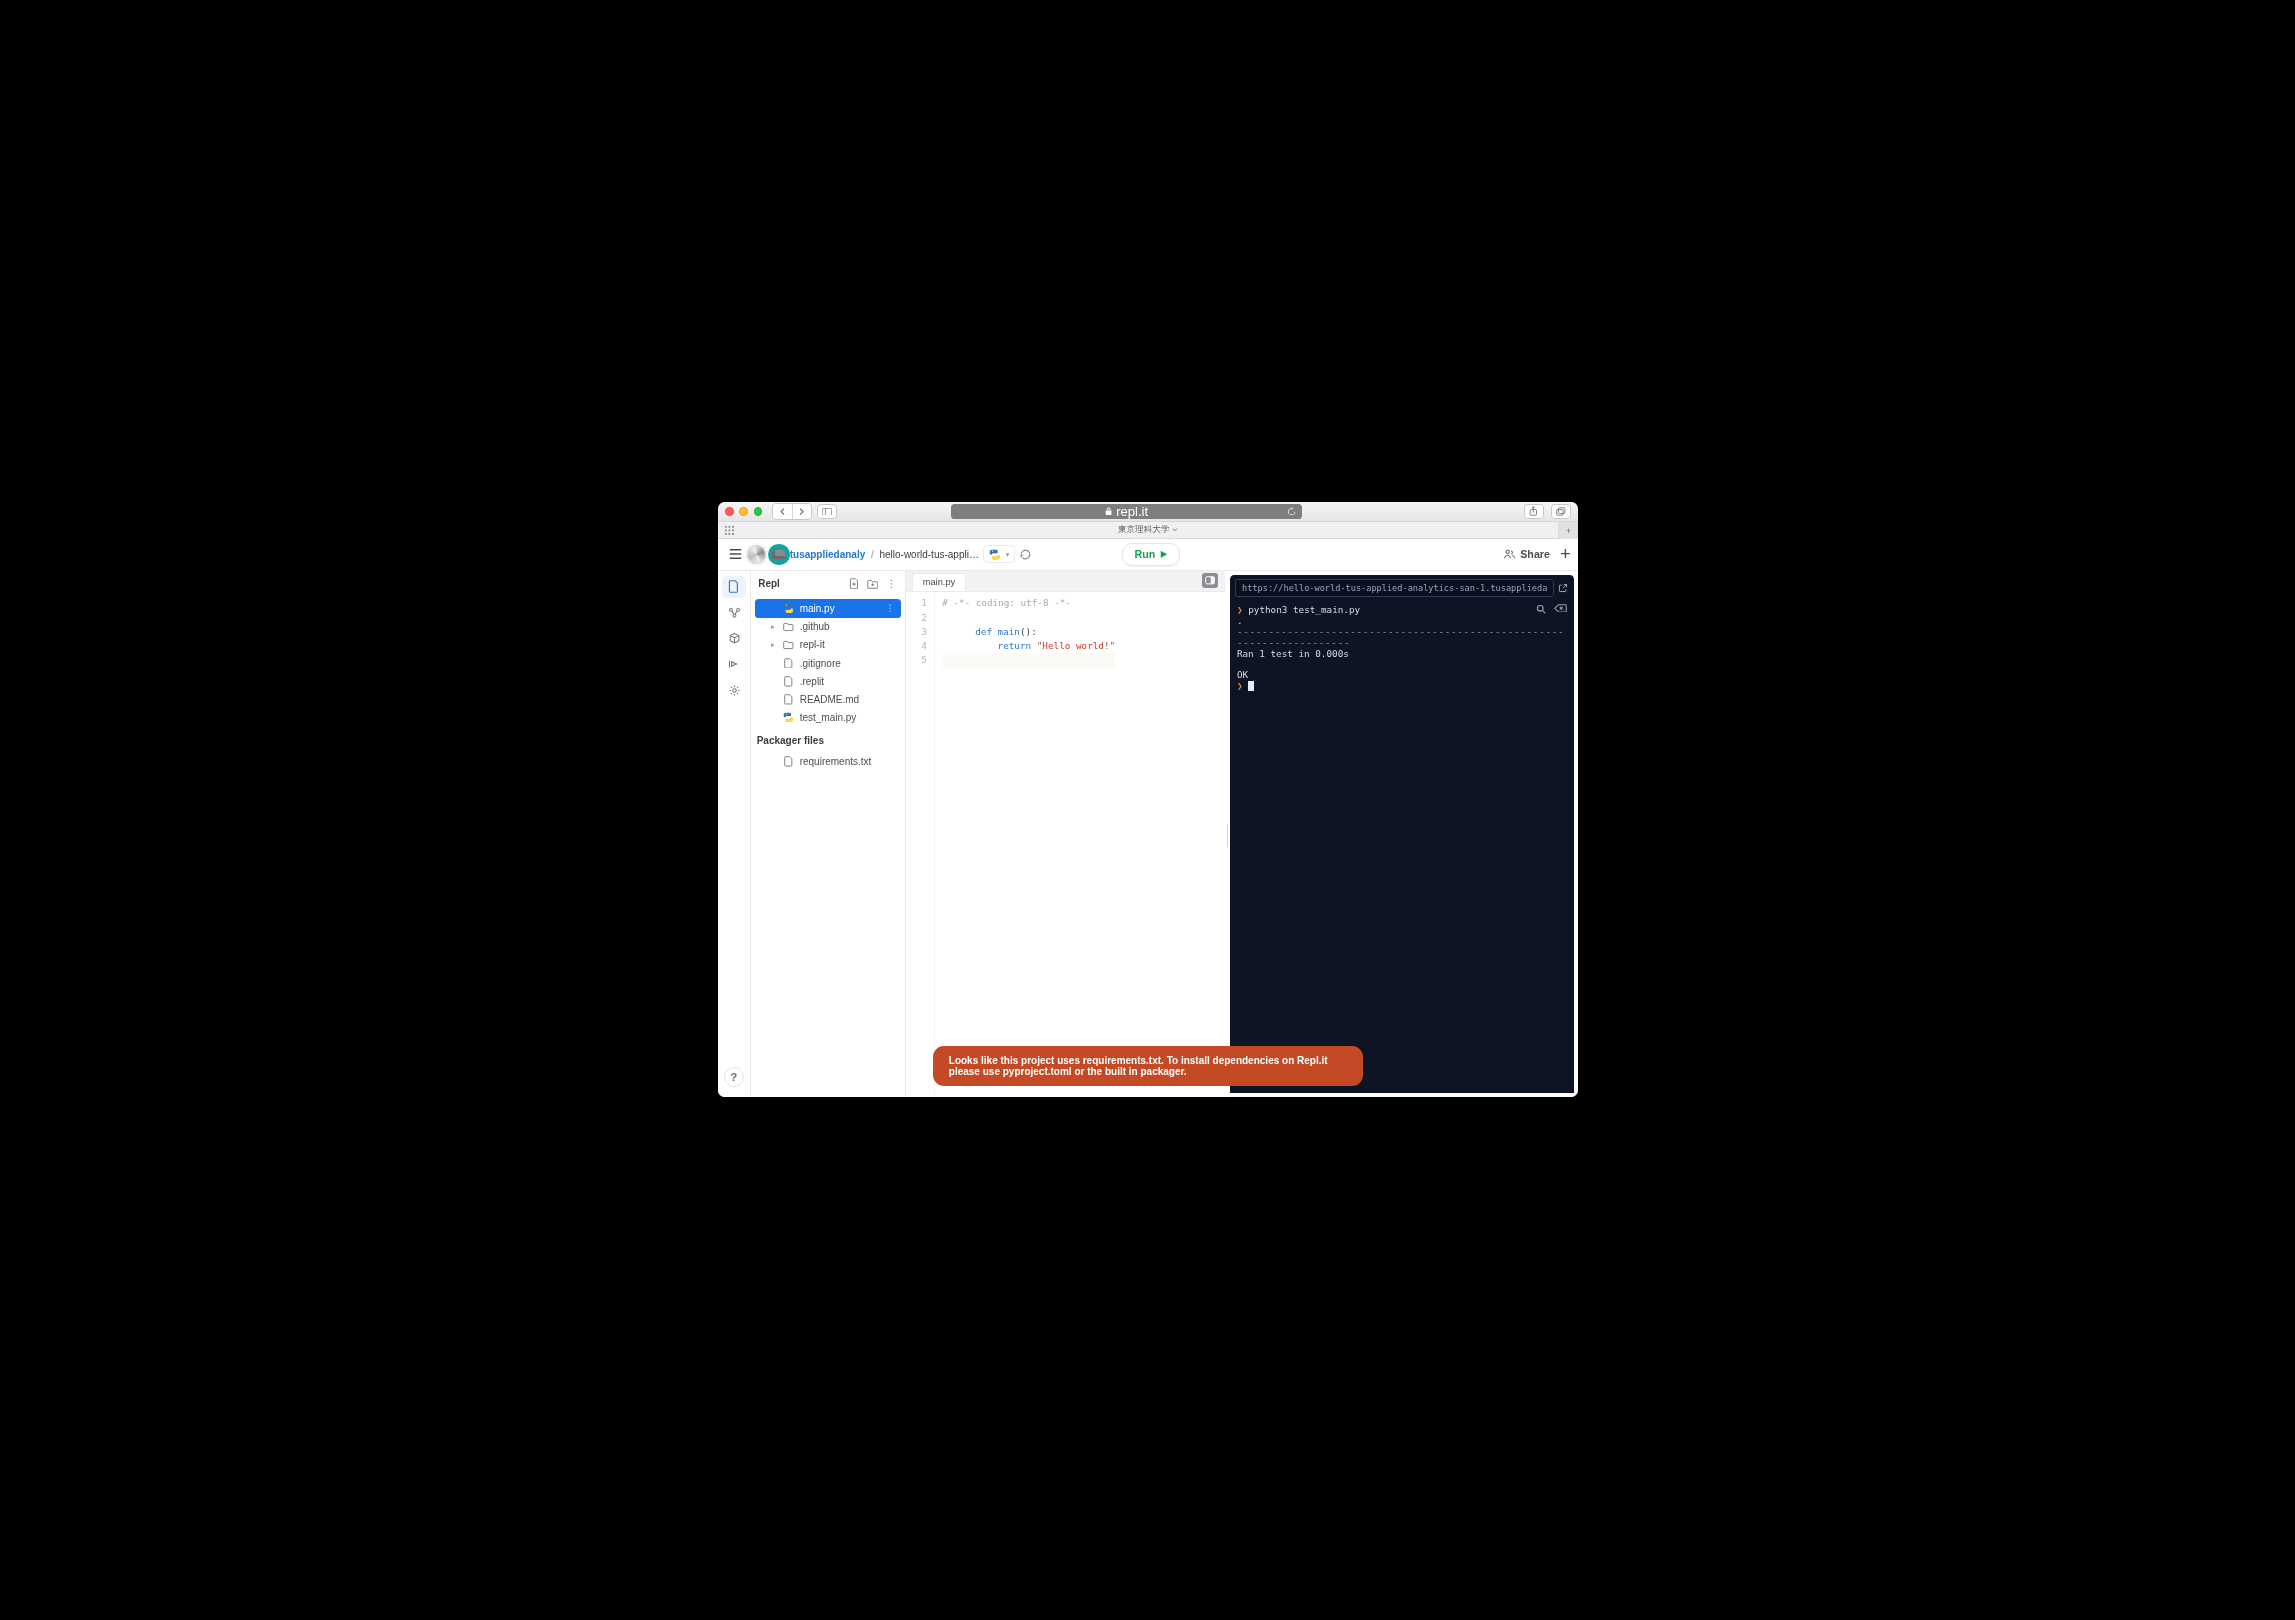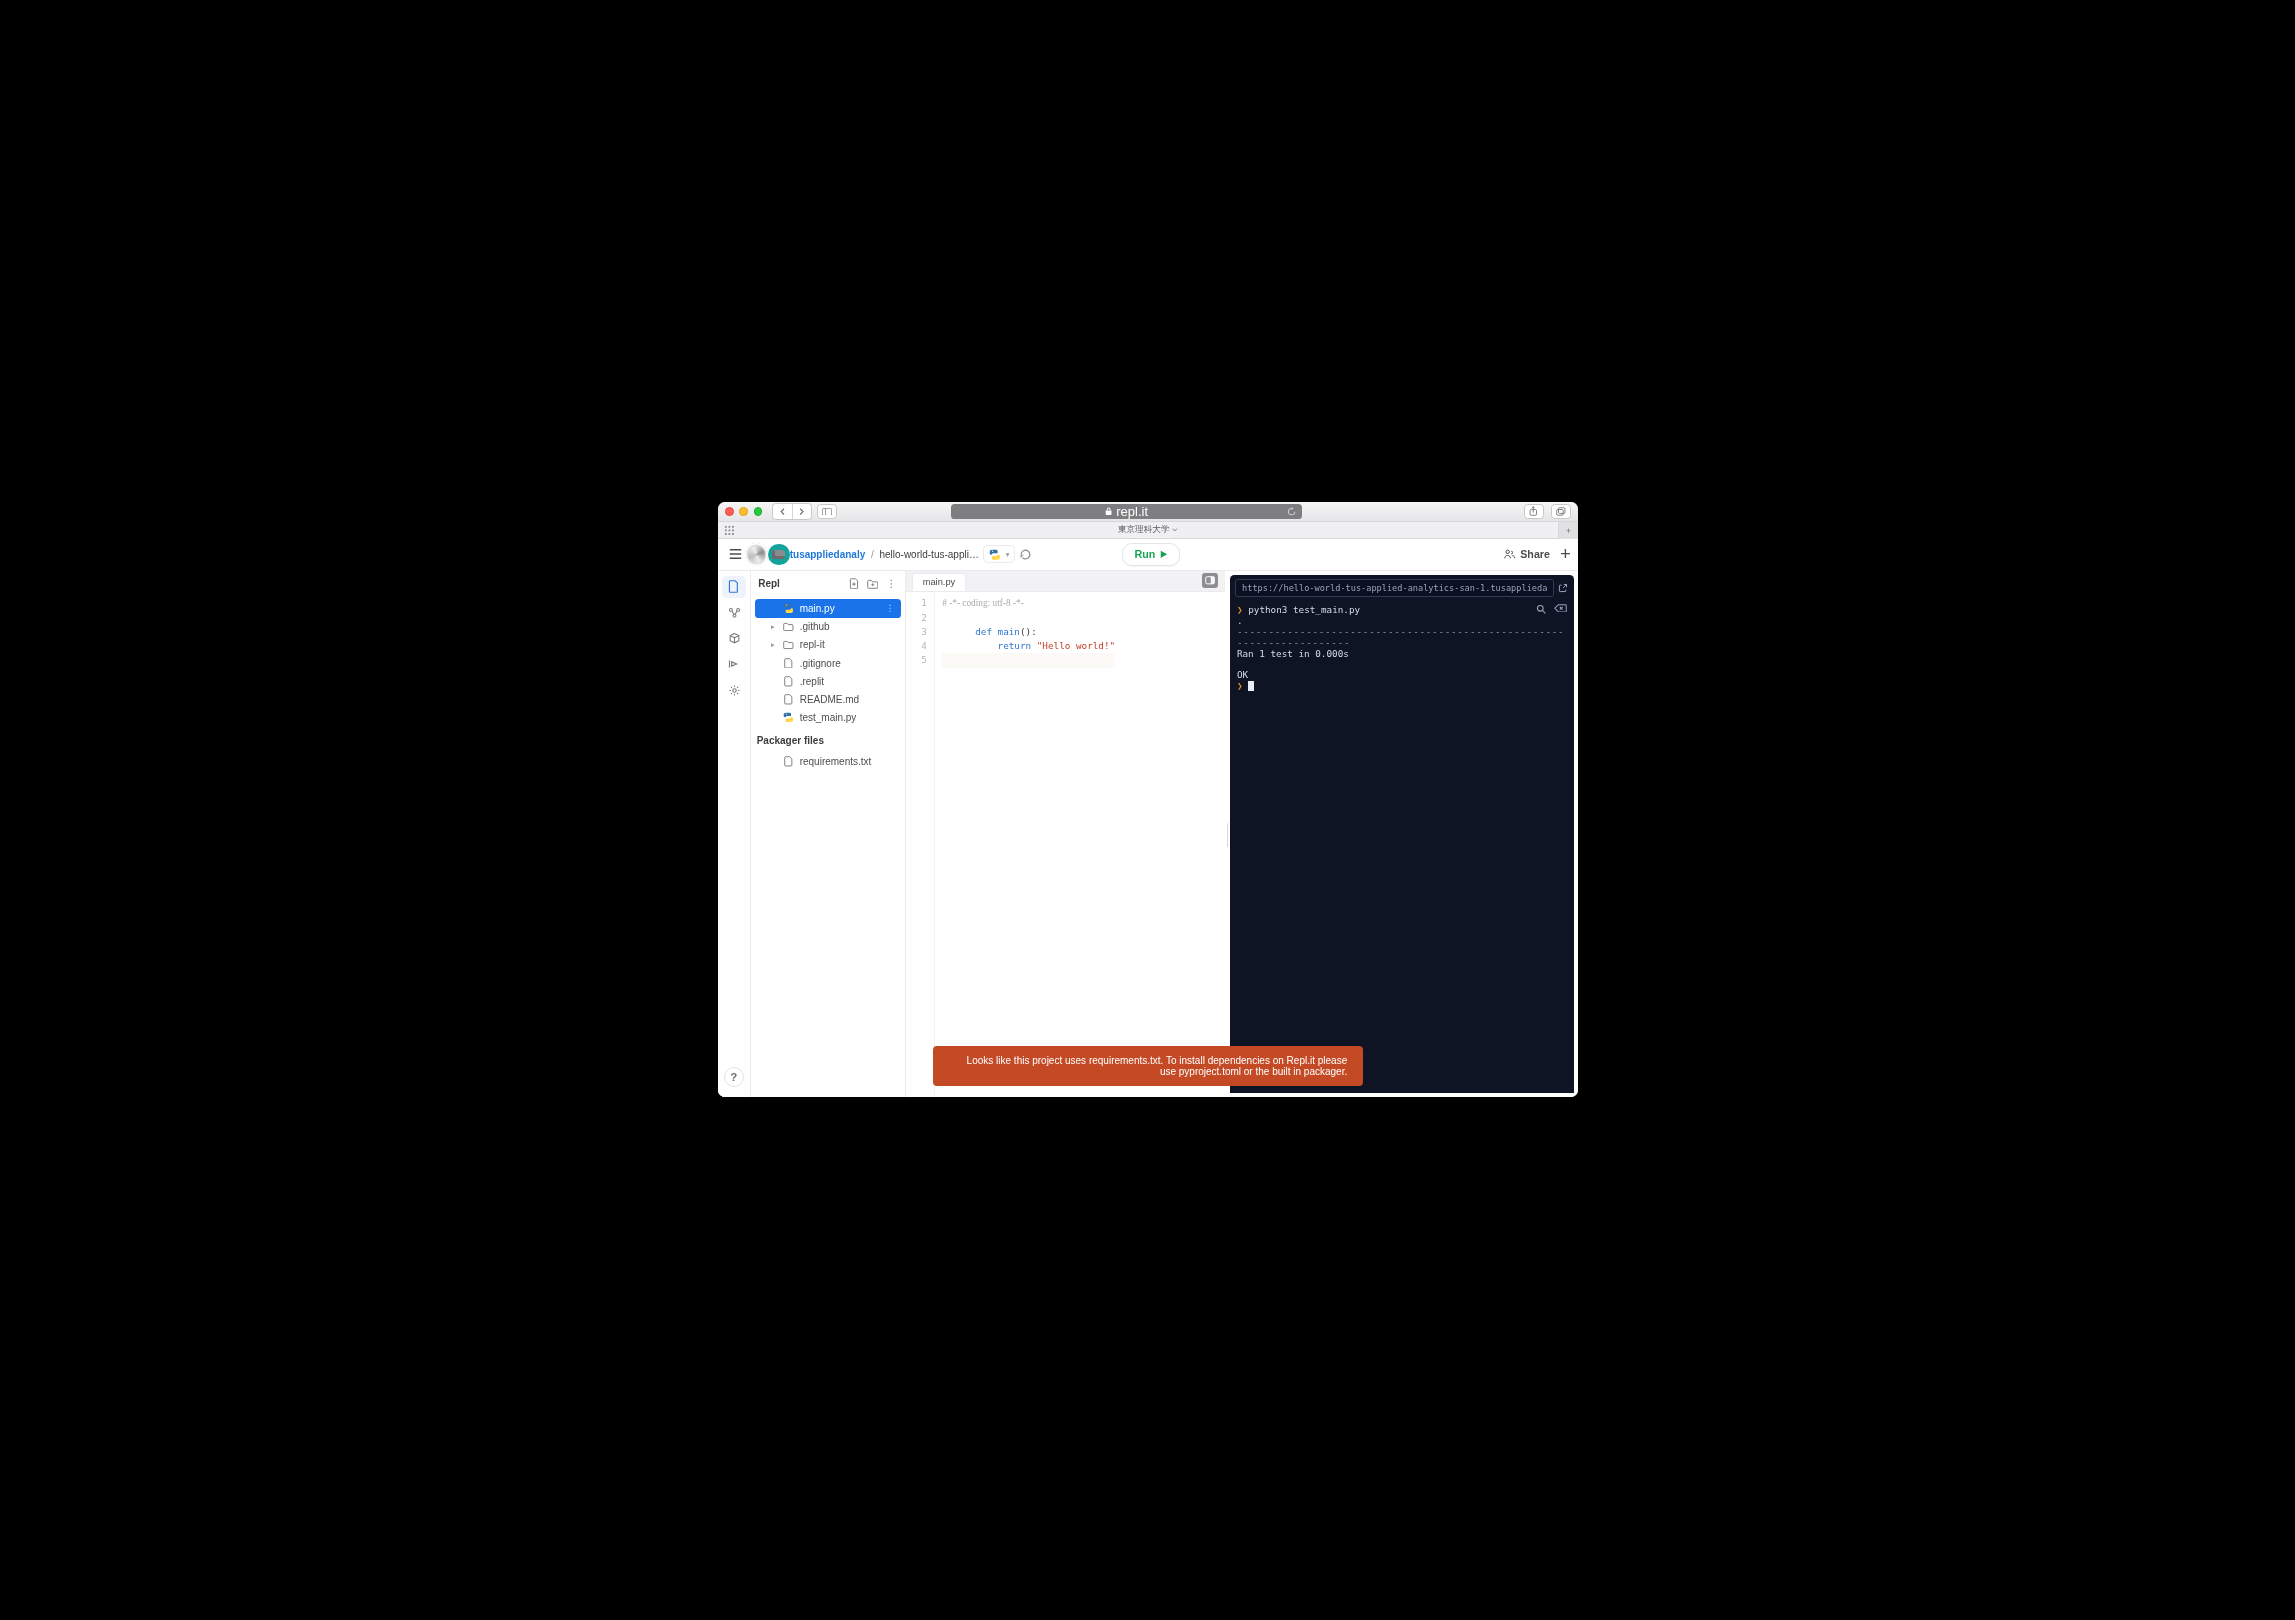--- a/index.html
+++ b/index.html
@@ -191,21 +191,21 @@
   .editor {
     flex:1; display:flex; font-family: ui-monospace, SFMono-Regular, Menlo, Consolas, monospace;
     font-size:9.3px; line-height:14.3px; background:#fff; position:relative;
   }
   .gutter {
     width:29px; text-align:right; padding:4.3px 7.2px 0 0; color:#b6b5b9; user-select:none;
     border-right:0.7px solid #f2f1f4;
   }
   .codelines { padding:4.3px 0 0 7.2px; white-space:pre; color:#3c3b3f; }
   .line.active { background:#fbfaf7; }
-  .c-comment { color:#a9a8ac;font-family:Liberation Serif, serif; }
+  .c-comment { color:#a9a8ac; }
   .c-kw { color:#2f77d1;margin-left:33px; }
   .c-fn { color:#2f77d1; }
   .c-punc { color:#3c3b3f; }
   .c-str { color:#c4412a; }
 
   .splitter { width:4.3px; background:#fff; cursor:col-resize; position:relative; }
   .splitter::after{ content:""; position:absolute; left:1.4px; top:48%; width:1.4px; height:24px;
     background:#d7d6da; border-radius:1.4px; }
 
   
@@ -226,22 +226,22 @@
   .console-body { padding:2.9px 7.2px 7.2px; }
   .console-body .row { display:flex; align-items:center; gap:5.7px; }
   .prompt { color:#e08a2f; font-weight:700; }
   .dash { color:#8f97b0; letter-spacing:0.7px; }
   .console-tools { position:absolute; right:7.2px; top:29px; display:flex; gap:7.2px; color:#9aa3bd; }
   .cursor-blk { display:inline-block; width:5.7px; height:10px; background:#e8ecf7; vertical-align:middle; }
 
   
   .toast {
     position:absolute; left:50%; transform:translateX(-50%); bottom:11.5px;
-    background:#c44a26; color:#fff; border-radius:4px; padding:8.6px 15.8px;
-    font-size:10px; font-weight:400; max-width:587px;text-align:right;
+    background:#c44a26; color:#fff; border-radius:11px; padding:8.6px 15.8px;
+    font-size:10px; font-weight:700; max-width:587px;
   }
 
   
   .help {
     position:absolute; left:5.7px; bottom:10px; width:20px; height:20px; border-radius:50%;
     background:#fff; border:0.7px solid #e3e2e6; color:#6f6e73; display:flex;
     align-items:center; justify-content:center; font-weight:700;
   }
 
   svg { display:block; }

